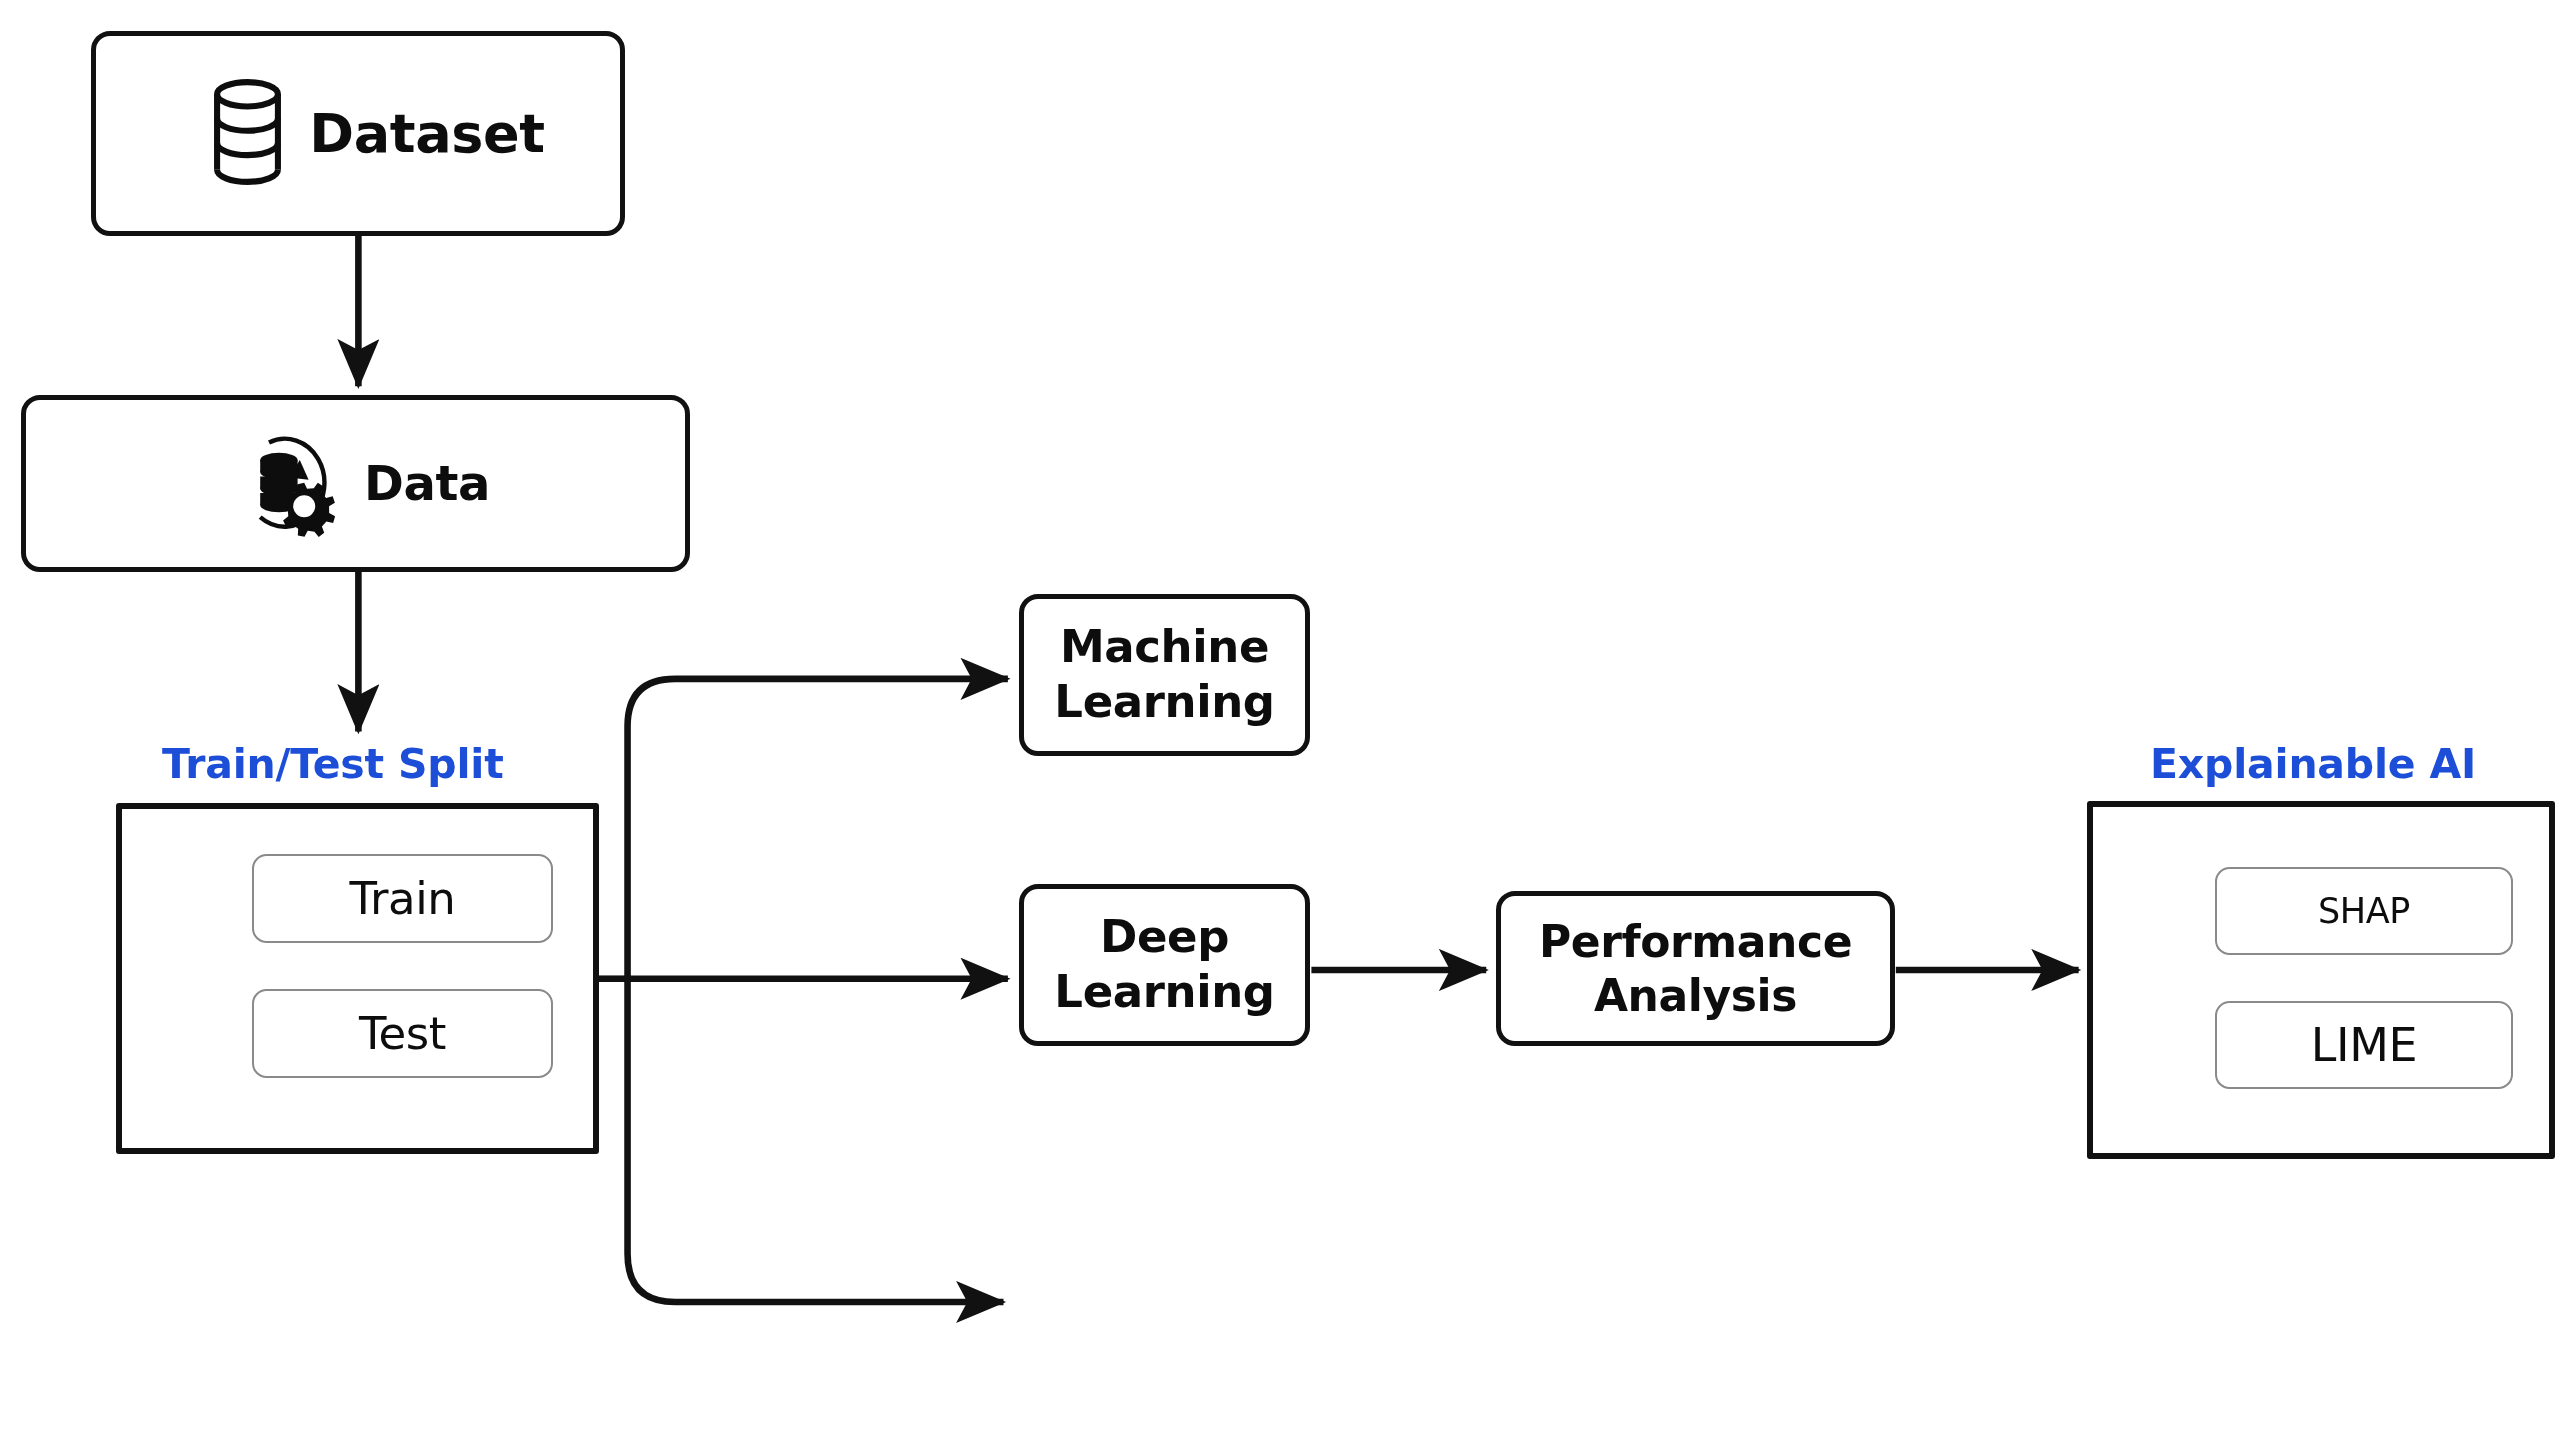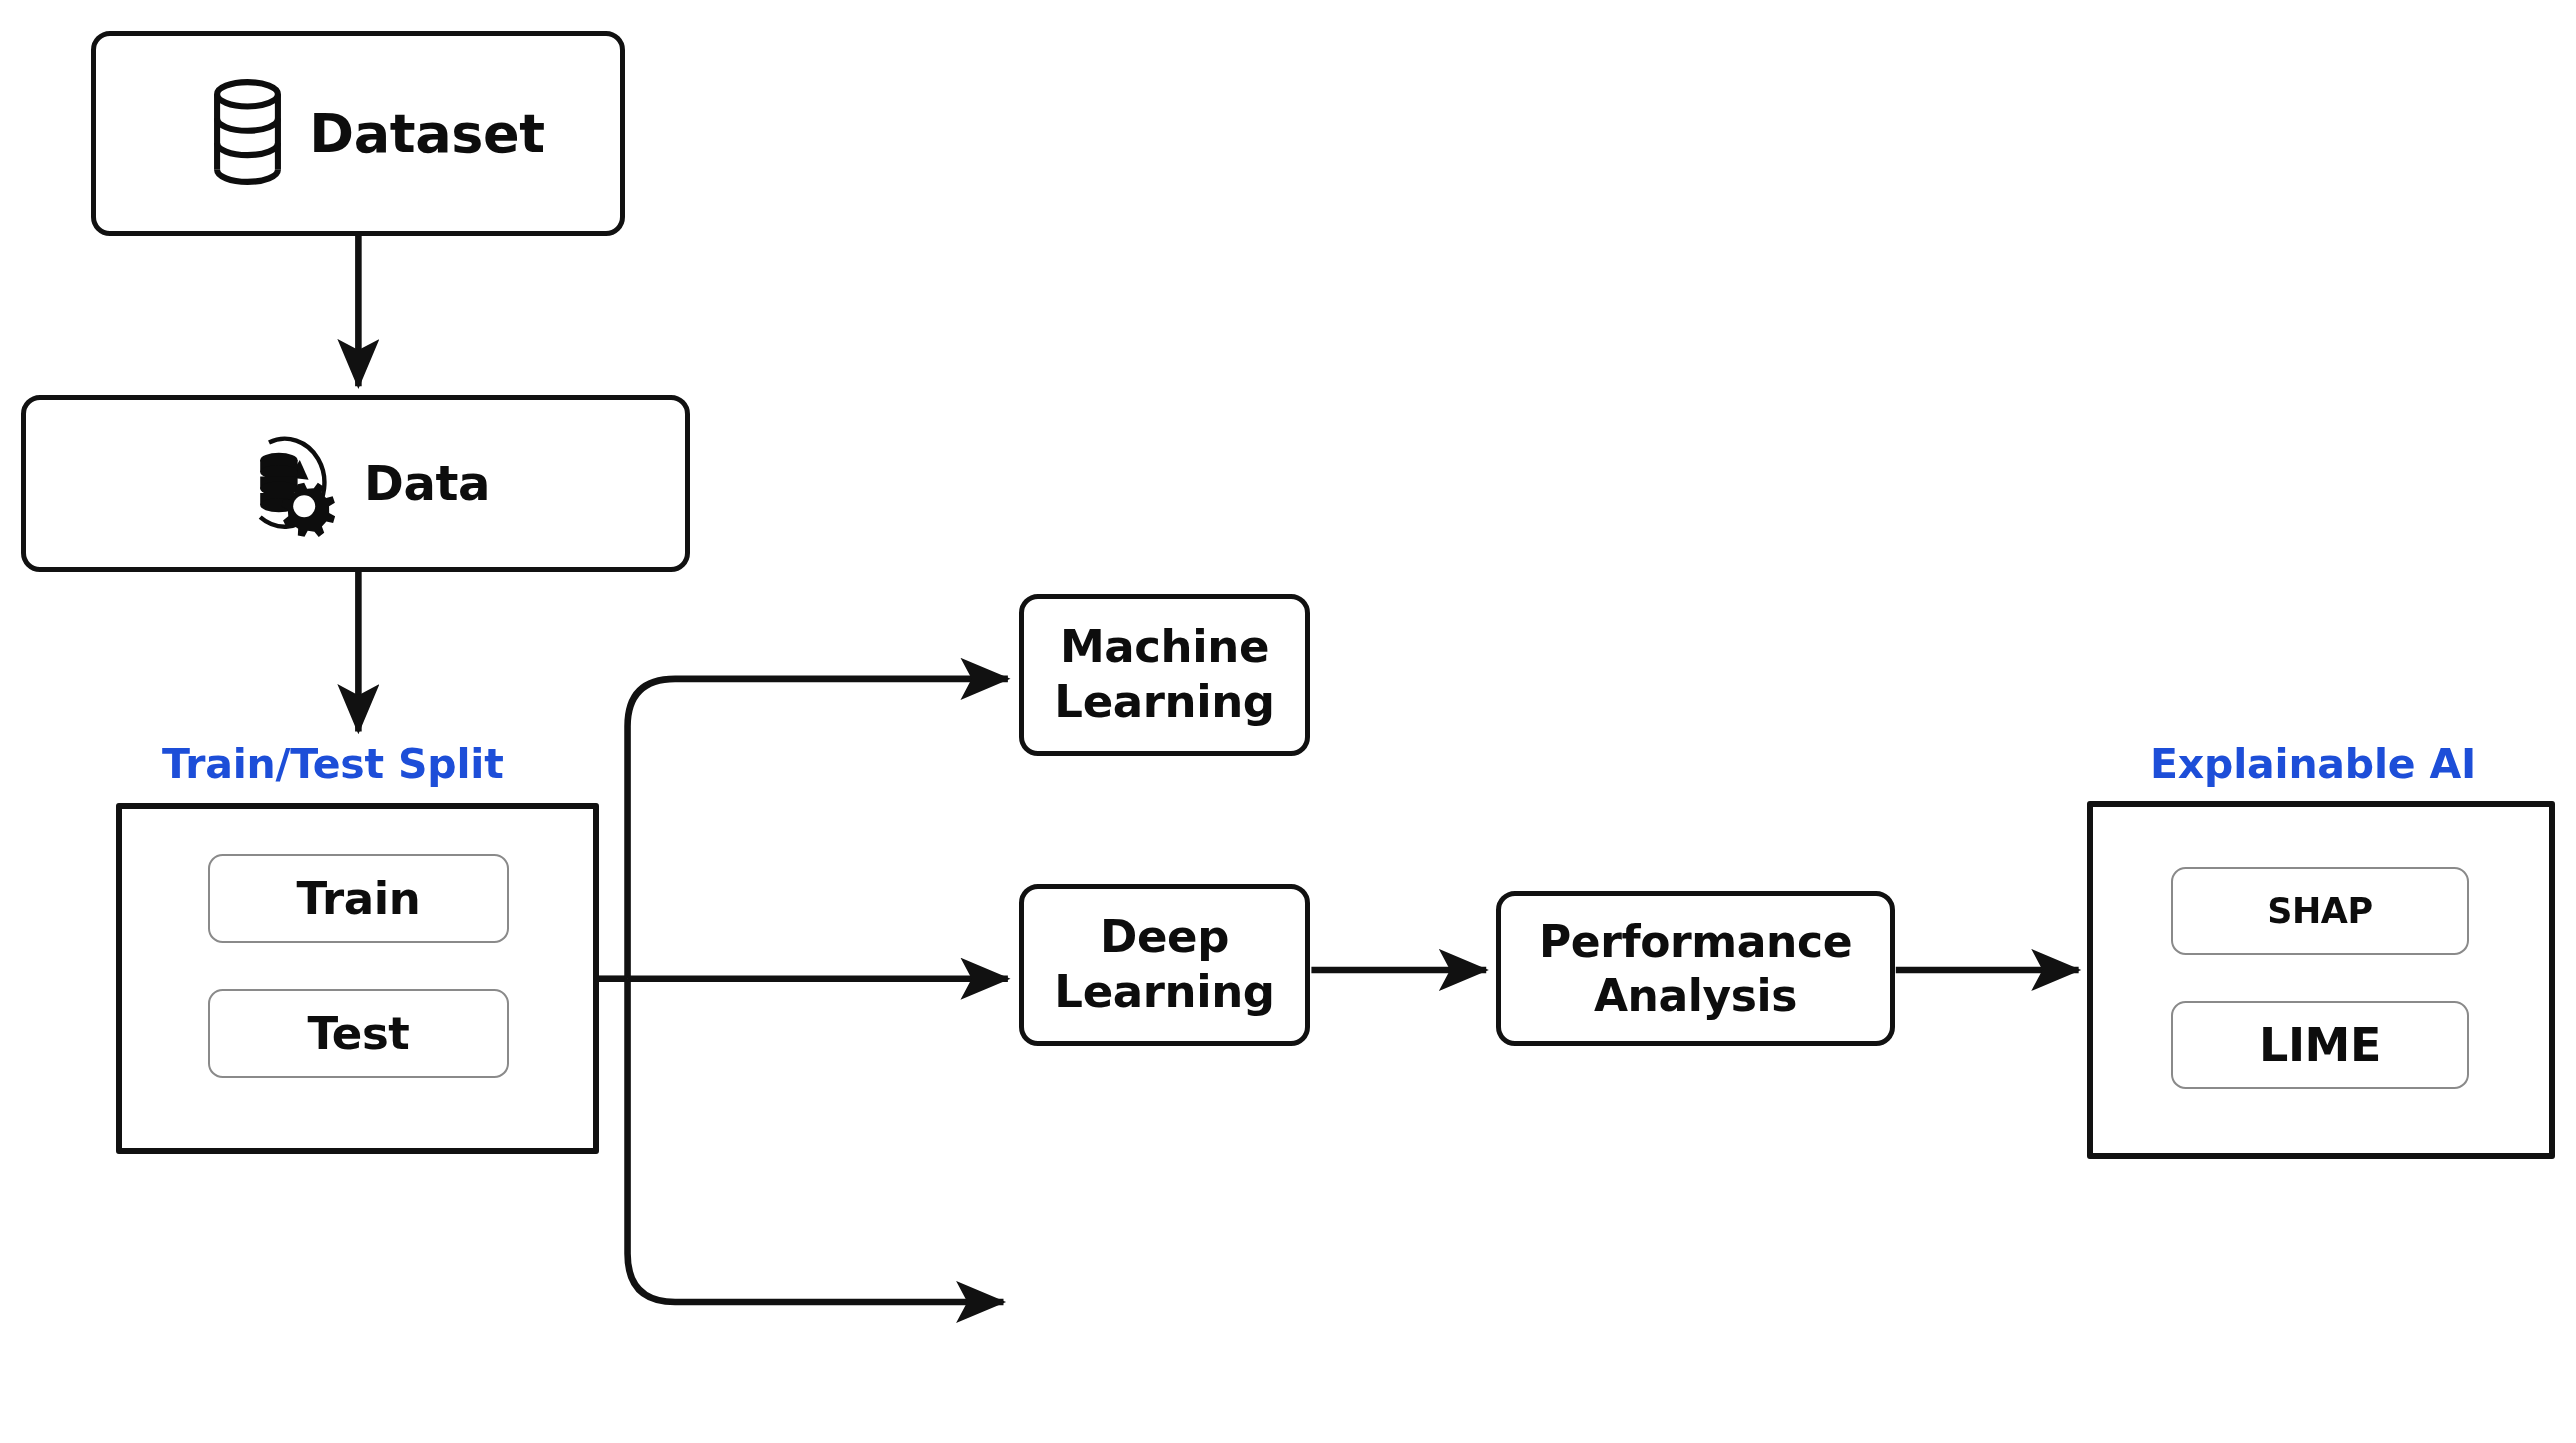--- a/index.html
+++ b/index.html
@@ -40,22 +40,23 @@
     position: absolute;
     box-sizing: border-box;
     background: #ffffff;
     border: 2.9px solid #8a8a8a;
     border-radius: 14.6px;
     display: flex;
     align-items: center;
     justify-content: center;
     text-align: left;
     color: #0d0d0d;
-    font-weight: 700;
+    font-weight: 400;
     letter-spacing: -0.4px;
+    margin-left: 44px;
   }
   .group-label {
     position: absolute;
     color: #1d4ed8;
     font-weight: 700;
     letter-spacing: -0.2px;
     white-space: nowrap;
   }
 
   

